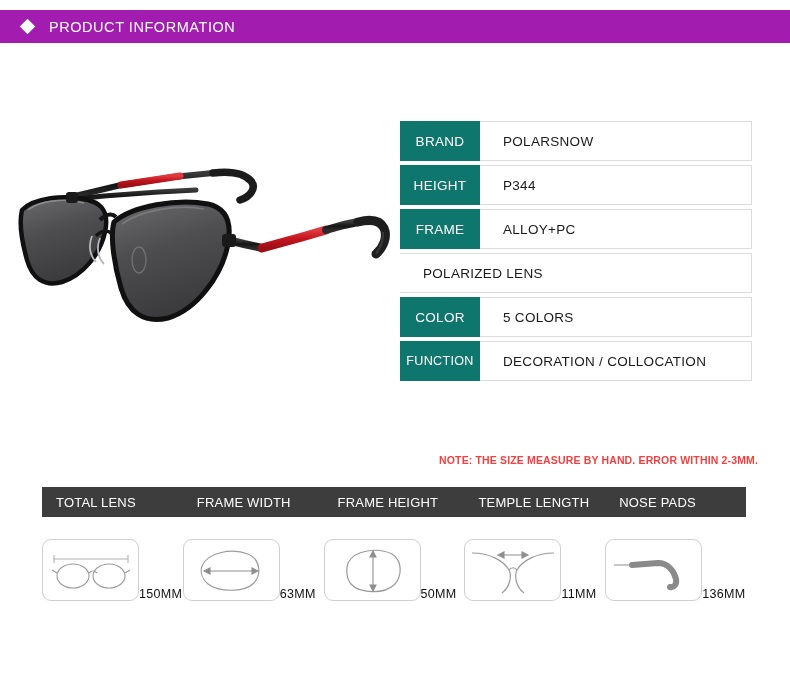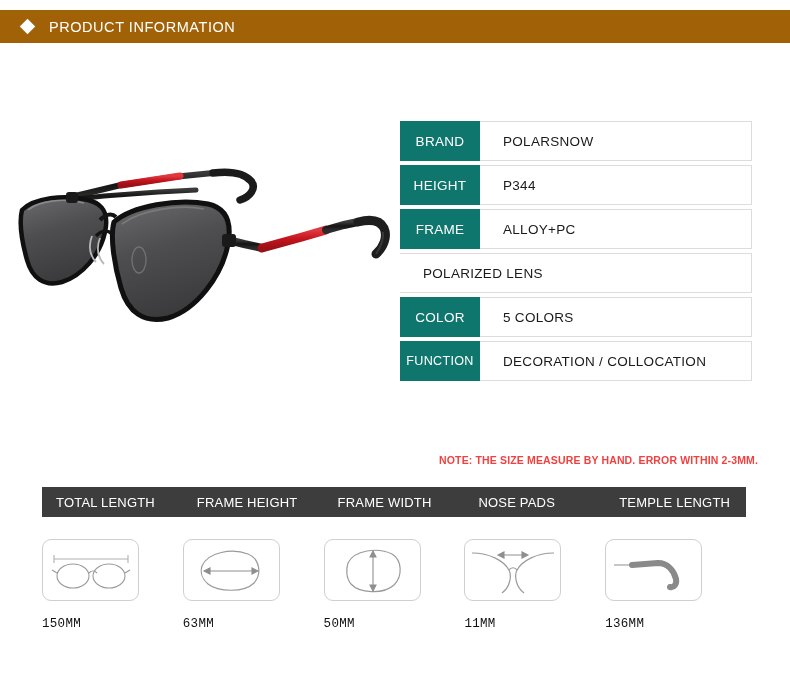--- a/index.html
+++ b/index.html
@@ -16,21 +16,21 @@
     font-family: "Liberation Sans", sans-serif;
     color: #000;
     overflow: hidden;
   }
 
   
   .header-bar {
     position: absolute;
     left: 0; top: 10px;
     width: 790px; height: 33px;
-    background: #a16207;
+    background: #a21caf;
     display: flex;
     align-items: center;
     padding-left: 22px;
   }
   .diamond {
     width: 11px; height: 11px;
     background: #ffffff;
     transform: rotate(45deg);
     flex: 0 0 auto;
     margin-right: 16px;
@@ -120,23 +120,21 @@
     letter-spacing: 0.2px;
     white-space: nowrap;
   }
   .measure-body {
     display: flex;
     margin-top: 22px;
   }
   .measure-col {
     flex: 1 1 0;
     display: flex;
-    flex-direction: column;
-    align-items: flex-start;
-    font-family: Liberation Mono, monospace;
+    align-items: flex-end;
   }
   .measure-card {
     width: 97px; height: 62px;
     border: 1px solid #cfcfcf;
     border-radius: 9px;
     background: #ffffff;
     display: flex;
     align-items: center;
     justify-content: center;
     overflow: hidden;
@@ -238,25 +236,25 @@
     <div class="spec-value">DECORATION / COLLOCATION</div>
   </div>
 
 </div>
 
 <div class="note">NOTE: THE SIZE MEASURE BY HAND. ERROR WITHIN 2-3MM.</div>
 
 <div class="measure-section">
 
   <div class="measure-head">
-    <div class="measure-head-cell">TOTAL LENGTH</div>
+    <div class="measure-head-cell">TOTAL LENS</div>
+    <div class="measure-head-cell">FRAME WIDTH</div>
     <div class="measure-head-cell">FRAME HEIGHT</div>
-    <div class="measure-head-cell">FRAME WIDTH</div>
+    <div class="measure-head-cell">TEMPLE LENGTH</div>
     <div class="measure-head-cell">NOSE PADS</div>
-    <div class="measure-head-cell">TEMPLE LENGTH</div>
   </div>
 
   <div class="measure-body">
 
     <div class="measure-col">
       <div class="measure-card">
         <svg width="90" height="56" viewBox="0 0 90 56" xmlns="http://www.w3.org/2000/svg">
           <g fill="none" stroke="#9a9a9a" stroke-width="1.1">
             <ellipse cx="27" cy="34" rx="16" ry="12"></ellipse>
             <ellipse cx="63" cy="34" rx="16" ry="12"></ellipse>

